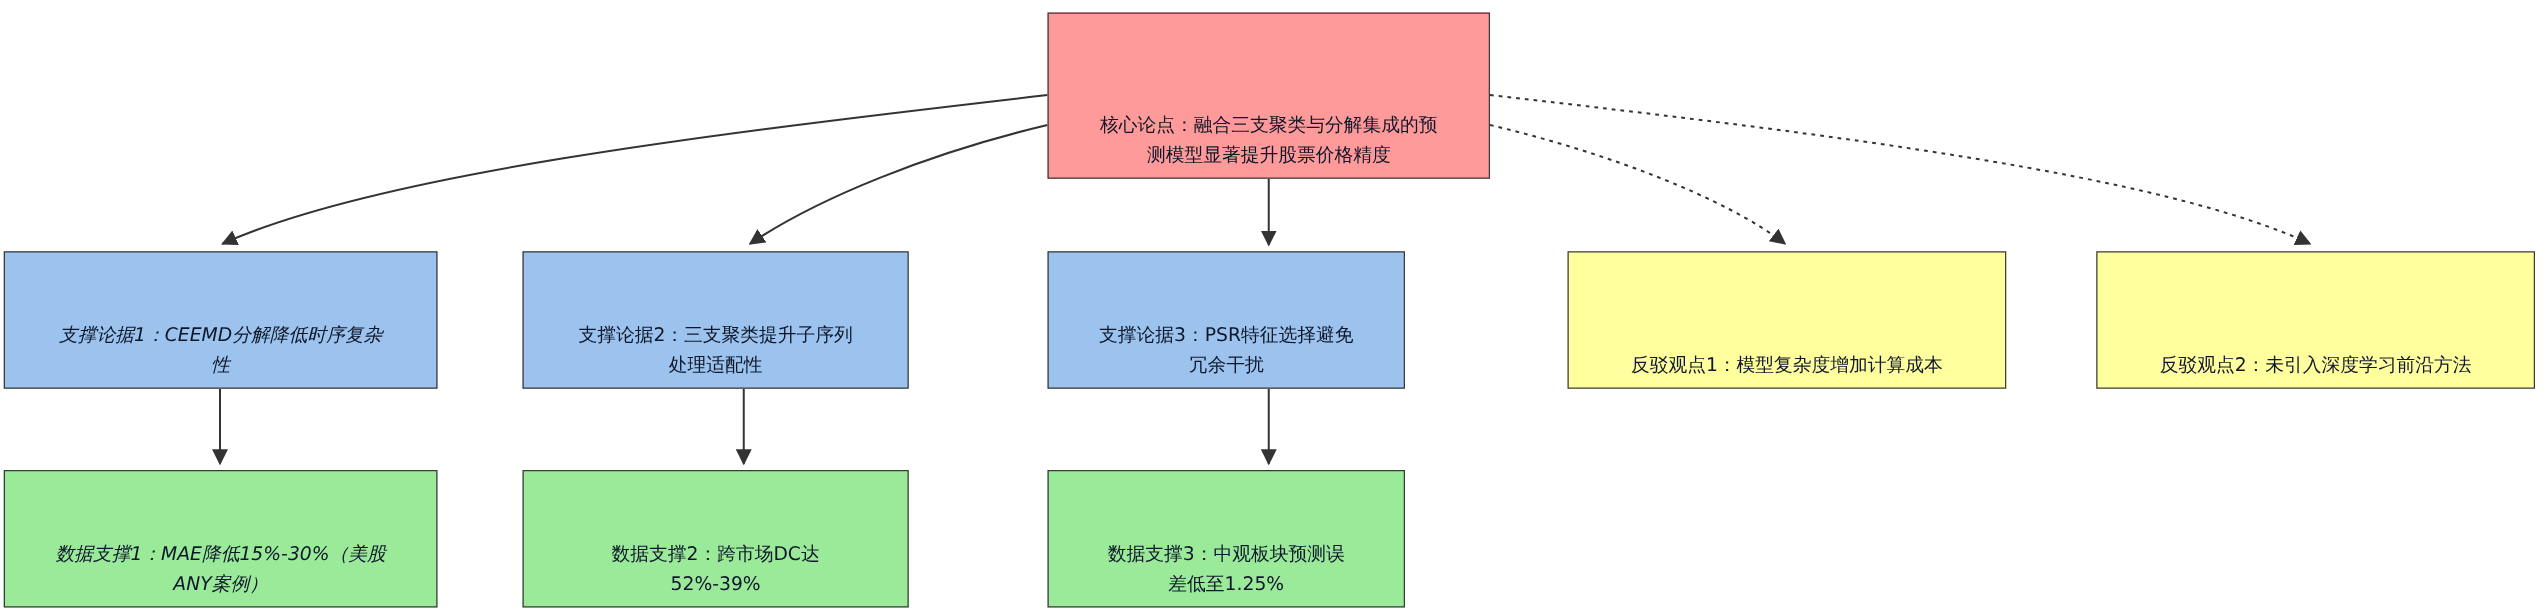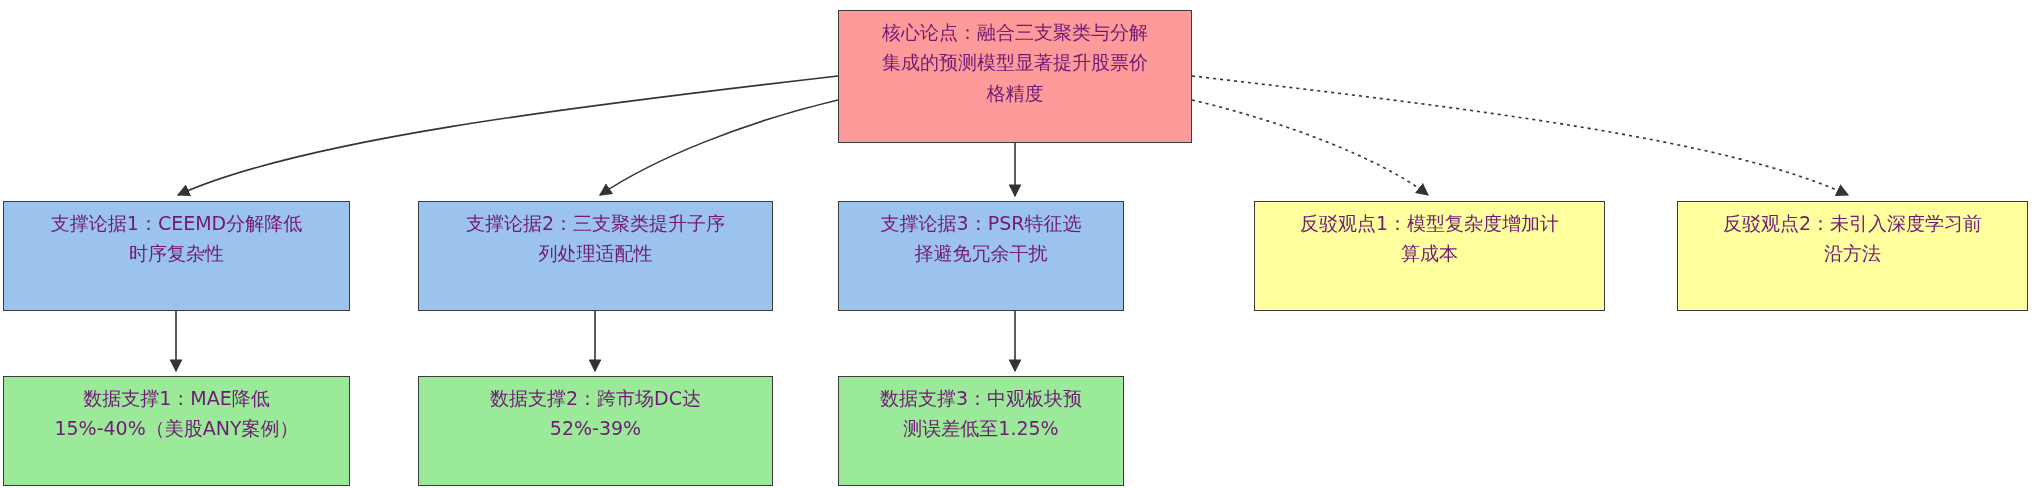--- a/index.html
+++ b/index.html
@@ -16,34 +16,34 @@
     left: 0; top: 0;
     width: 2038px; height: 488px;
   }
   .edge { fill: none; stroke: var(--edge, #333333); stroke-width: 1.6px; }
   .edge.dotted { stroke-dasharray: 3 4; }
   .node {
     position: absolute;
     box-sizing: border-box;
     border: 1px solid var(--border, #3b3b3b);
     display: flex;
-    align-items: flex-start;
+    align-items: flex-end;
     justify-content: center;
     text-align: center;
-    font-size: 19px;
+    font-size: 15px;
     line-height: 1.6;
-    color: #701a75;
+    color: #0f172a;
     padding: 6px 40px;
   }
   .node.root     { background: var(--root, #ff9a9a);     left: 838px;  top: 10px;  width: 354px; height: 133px; }
   .node.support  { background: var(--support, #9cc3ee);  top: 201px; height: 110px; }
   .node.counter  { background: var(--counter, #ffff9e);  top: 201px; height: 110px; }
   .node.evidence { background: var(--evidence, #9aea9a); top: 376px; height: 110px; }
-  #support-0, #evidence-0 { left: 3px;    width: 347px; }
-  #support-1, #evidence-1 { left: 418px;  width: 355px; }
+  #support-0, #evidence-0 { left: 3px;    width: 347px; font-style: italic; }
+  #support-1, #evidence-1 { left: 418px;  width: 309px; }
   #support-2, #evidence-2 { left: 838px;  width: 286px; }
   #counter-0 { left: 1254px; width: 351px; }
   #counter-1 { left: 1677px; width: 351px; }
 </style>
 </head>
 <body>
 
 <svg id="edges" viewBox="0 0 2038 488" xmlns="http://www.w3.org/2000/svg" aria-hidden="true">
   <defs>
     <marker id="arrowhead" viewBox="0 0 10 10" refX="9" refY="5" markerWidth="8" markerHeight="8" orient="auto-start-reverse">
@@ -75,20 +75,20 @@
 </div>
 
 <div class="node counter" id="counter-0">
   <span>反驳观点1：模型复杂度增加计算成本</span>
 </div>
 <div class="node counter" id="counter-1">
   <span>反驳观点2：未引入深度学习前沿方法</span>
 </div>
 
 <div class="node evidence" id="evidence-0">
-  <span>数据支撑1：MAE降低15%-40%（美股ANY案例）</span>
+  <span>数据支撑1：MAE降低15%-30%（美股ANY案例）</span>
 </div>
 <div class="node evidence" id="evidence-1">
   <span>数据支撑2：跨市场DC达52%-39%</span>
 </div>
 <div class="node evidence" id="evidence-2">
   <span>数据支撑3：中观板块预测误差低至1.25%</span>
 </div>
 
 </body></html>

